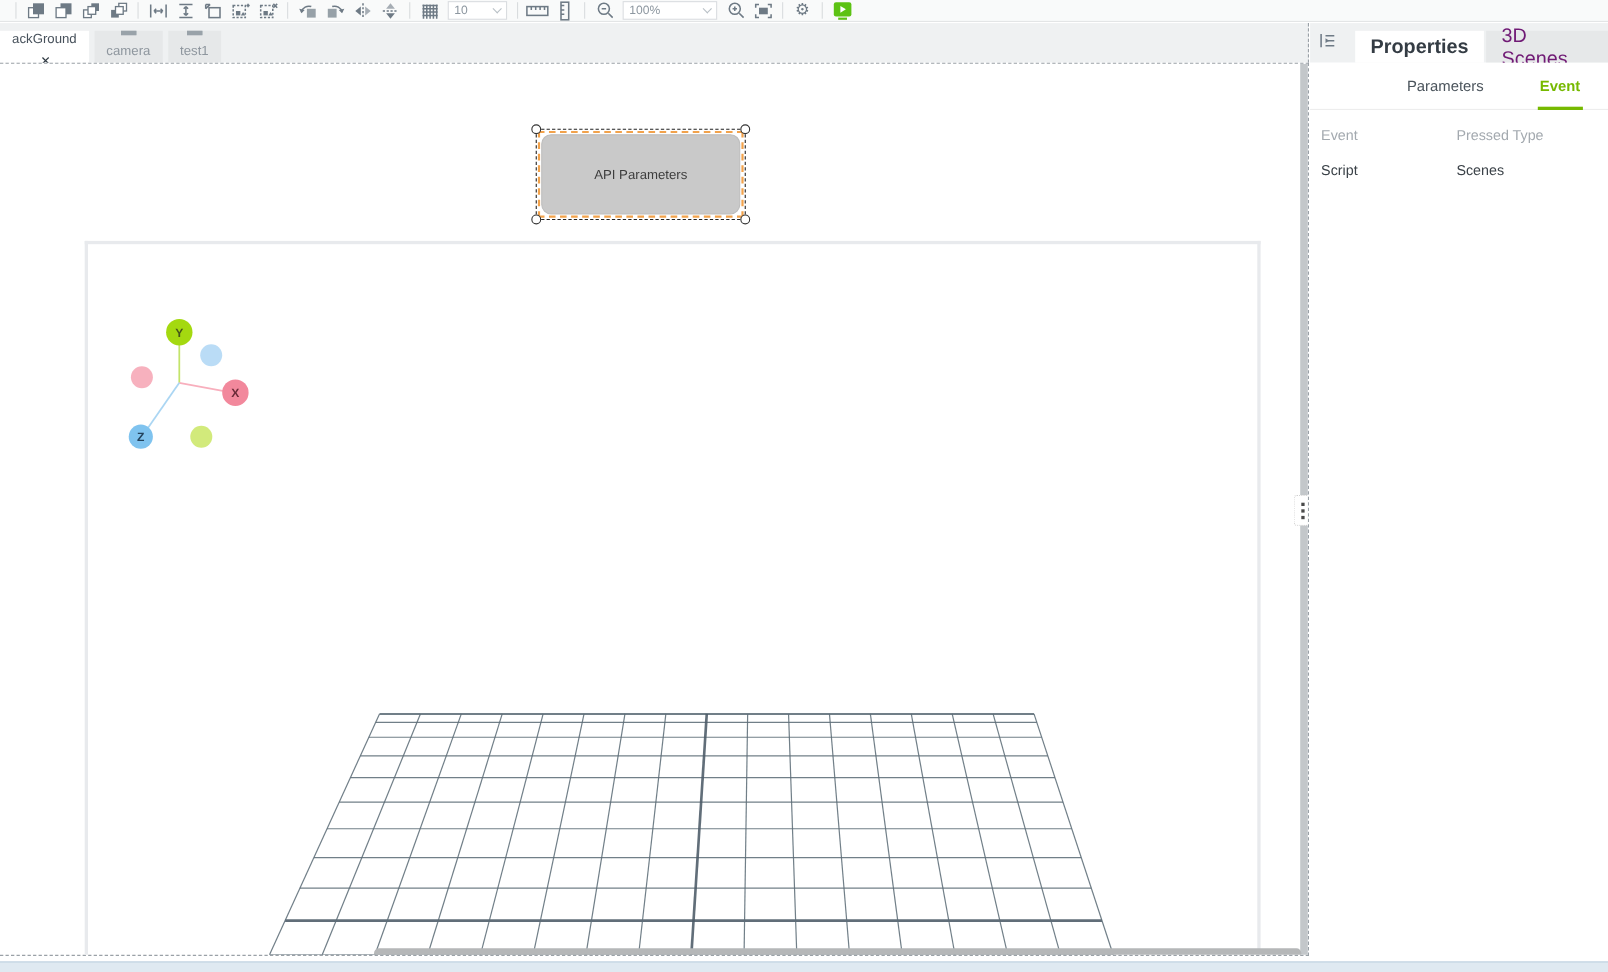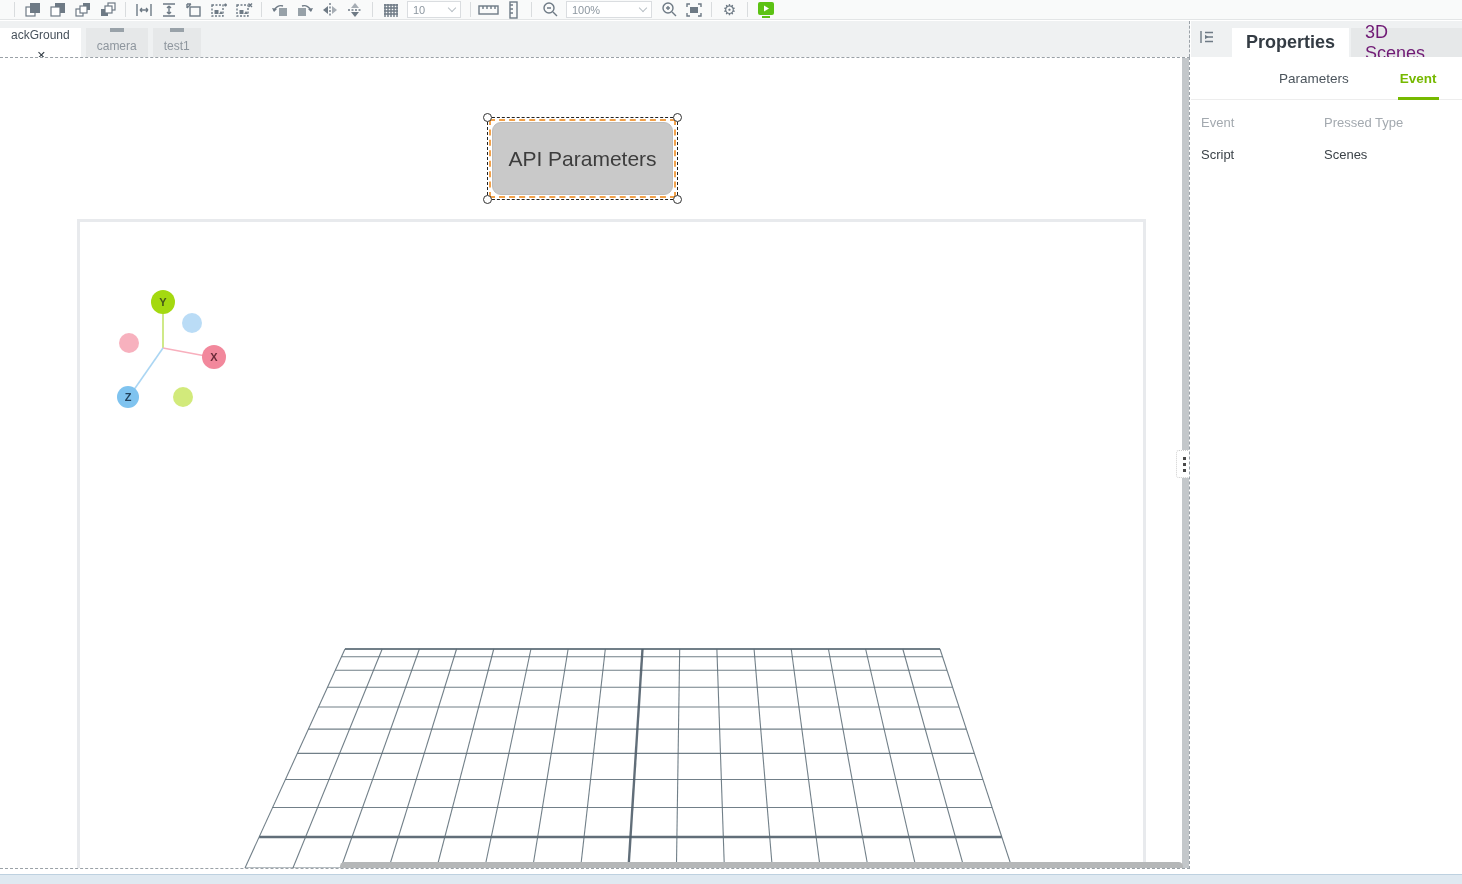--- a/index.html
+++ b/index.html
@@ -54,21 +54,21 @@
 
   .marquee { position:absolute; left:487px; top:59px; width:191px; height:83px;
     border:1px dashed #222; }
   .marquee .inner { position:absolute; inset:1px; border:2px dashed #f2a24b; }
   .handle { position:absolute; width:9px; height:9px; border-radius:50%;
     background:#fff; border:1.5px solid #333; cursor:pointer; }
   .h-tl{ left:-5px; top:-5px; } .h-tr{ right:-5px; top:-5px; }
   .h-bl{ left:-5px; bottom:-5px; } .h-br{ right:-5px; bottom:-5px; }
   .api-btn { position:absolute; left:4px; top:4px; width:181px; height:73px;
     background:#c9c9c9; border:1px solid #bdbdbd; border-radius:9px;
-    font-size:21px; color:#3d3d3d; display:flex; align-items:center;
+    font-size:12px; color:#3d3d3d; display:flex; align-items:center;
     justify-content:center; cursor:pointer;
     font-family:"Liberation Sans","DejaVu Sans",sans-serif; }
 
   .hscroll { position:absolute; left:340px; top:804px; width:843px; height:9px;
     background:#b5b7b8; border-radius:5px; cursor:pointer; }
   .vscroll { position:absolute; left:1182px; top:0; width:7px; height:812px;
     background:#c3c7ca; cursor:pointer; }
   .splitter { position:absolute; left:1176px; top:392px; width:17px; height:28px;
     background:#fff; border:1px dotted #cfcfcf; border-radius:3px;
     display:flex; flex-direction:column; align-items:center; justify-content:center;

